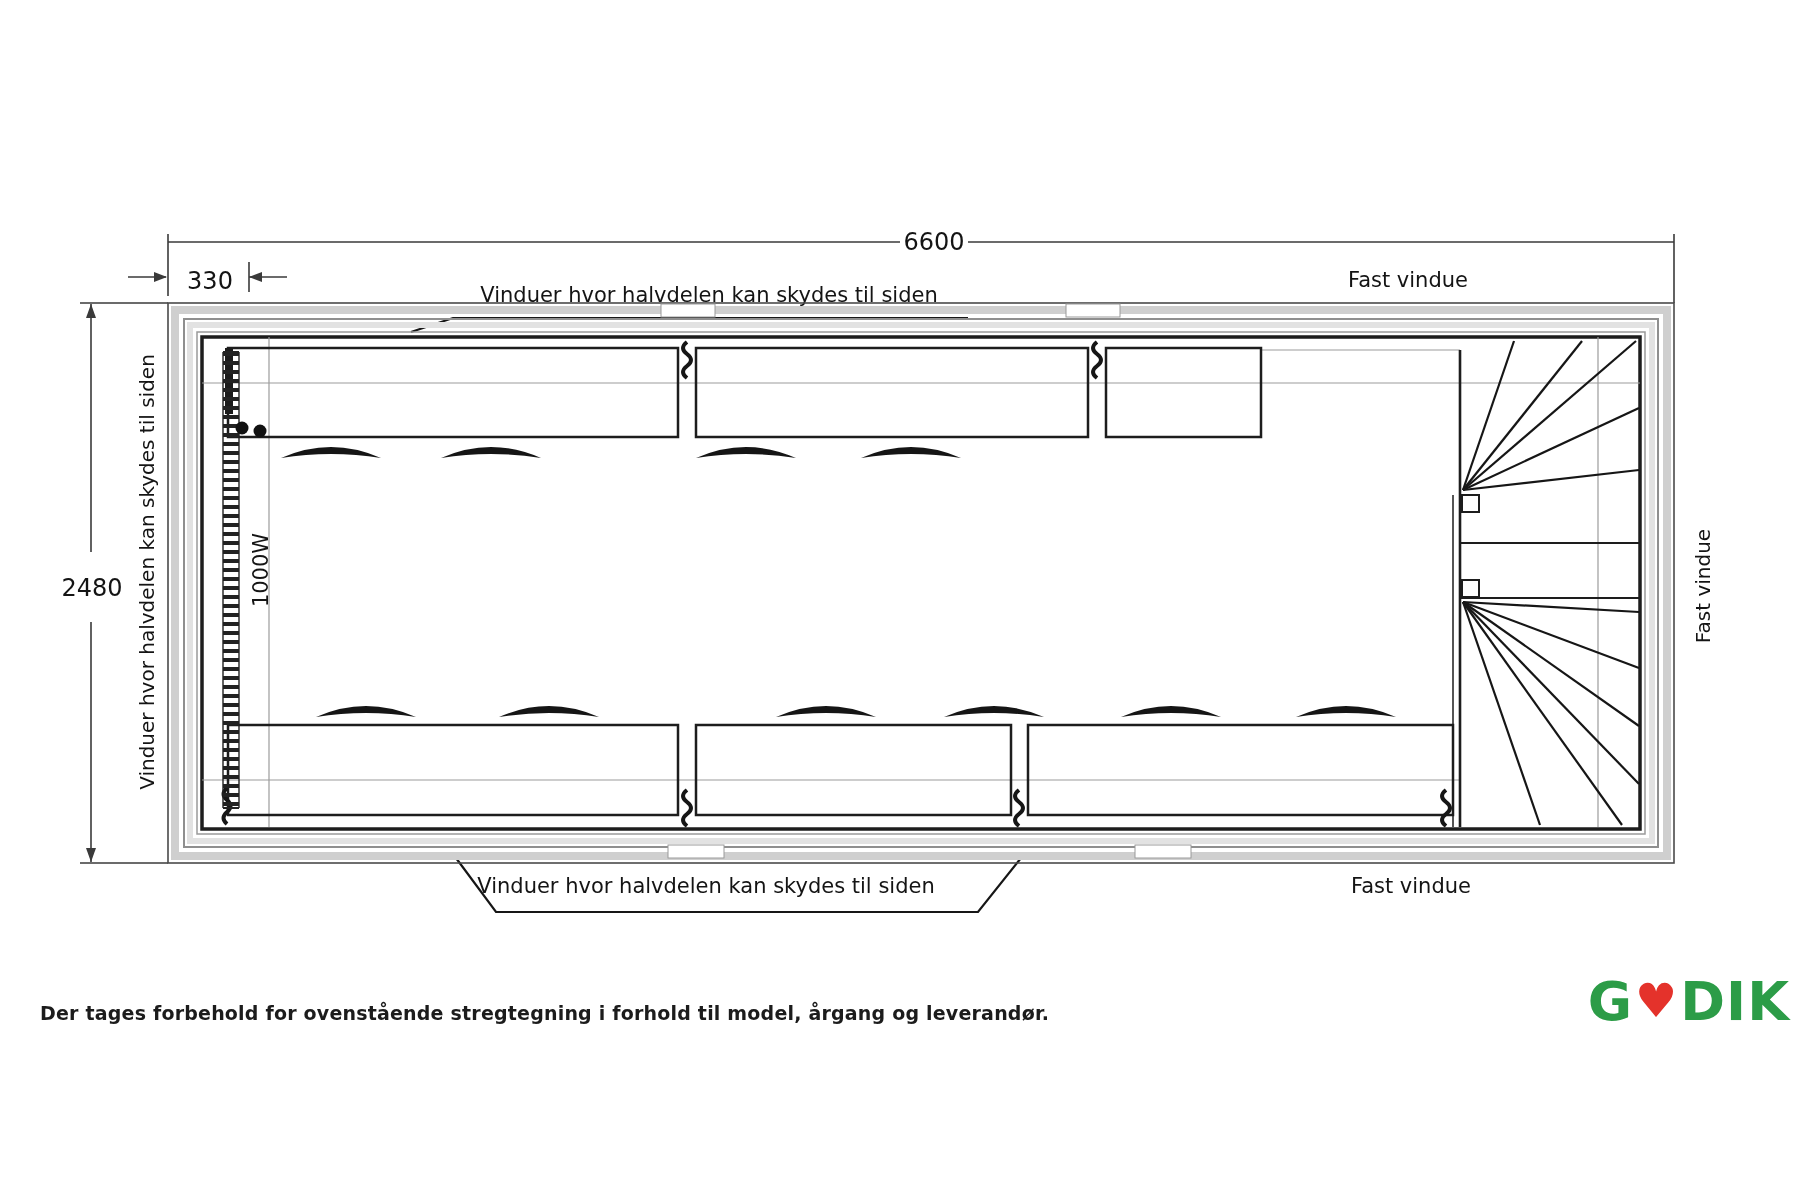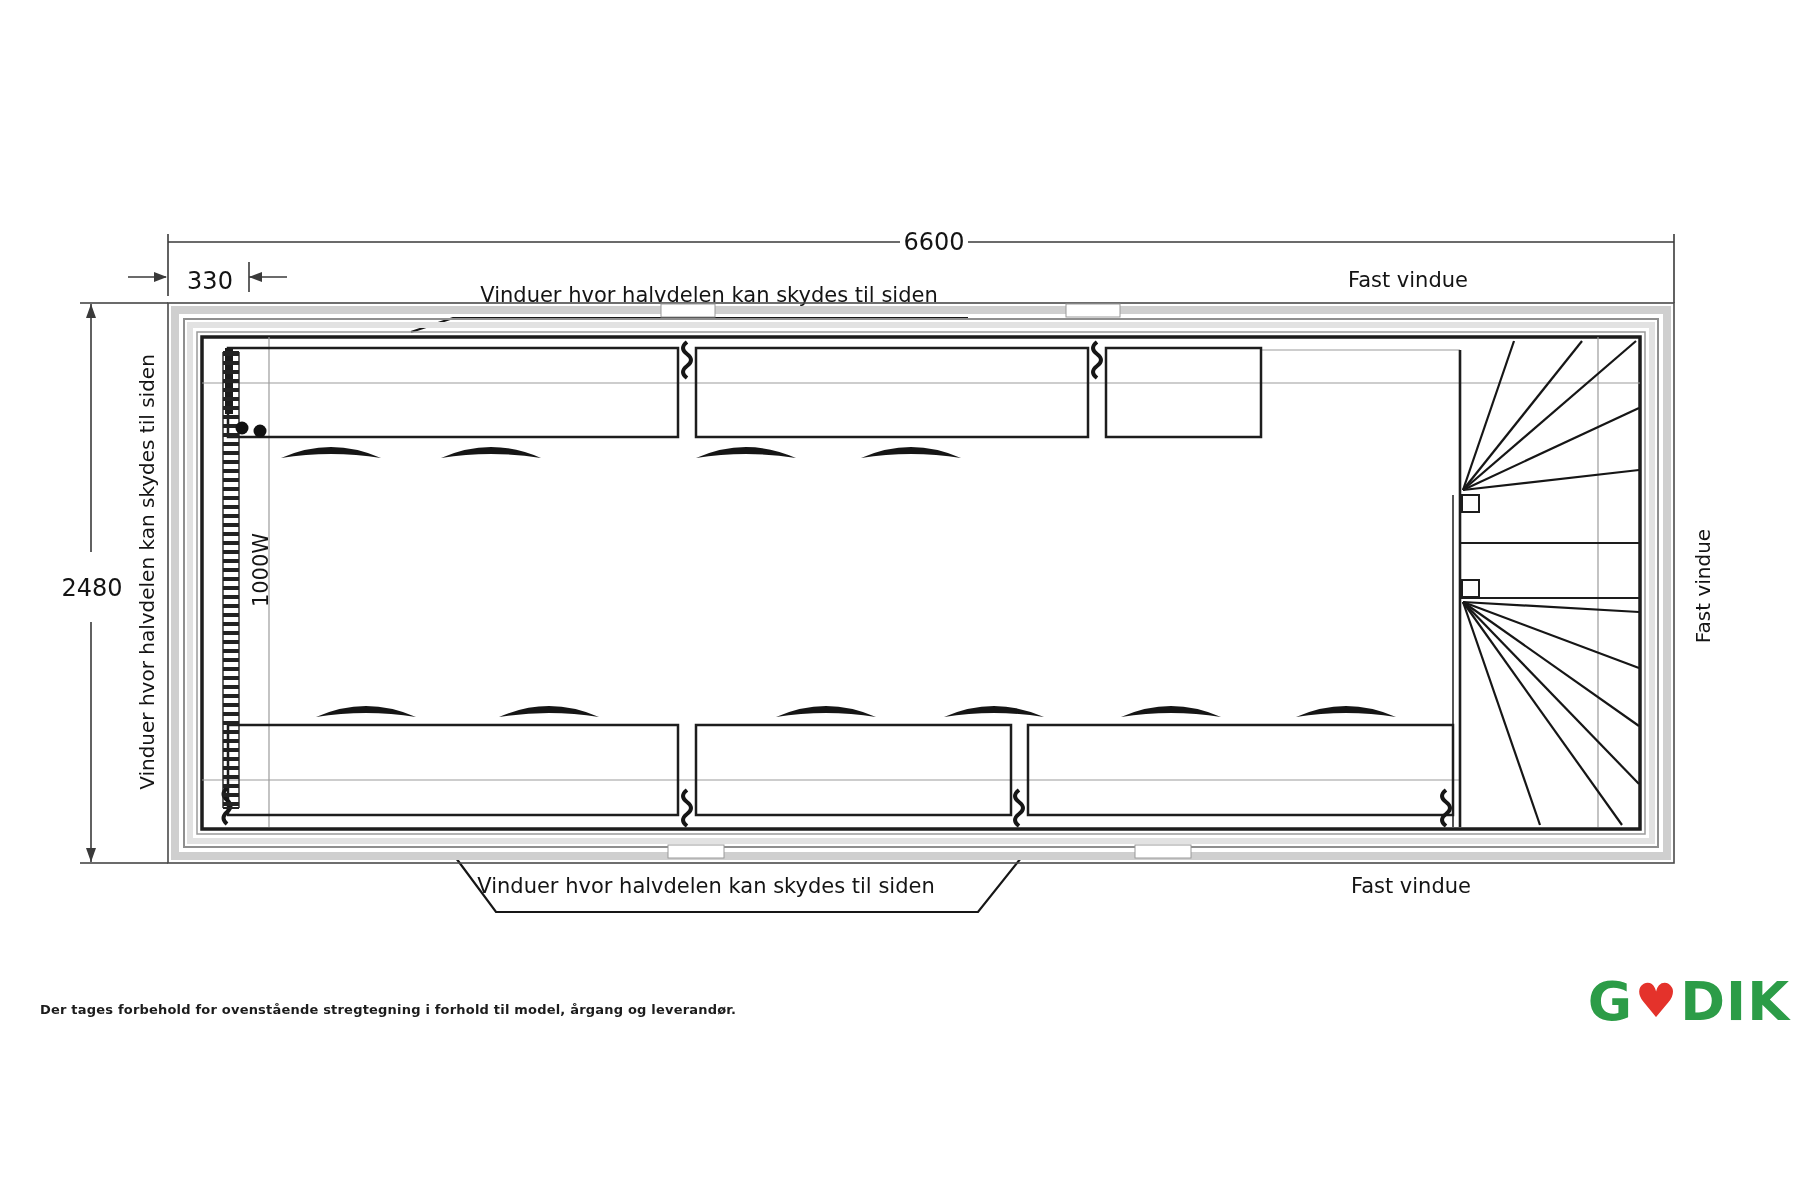--- a/index.html
+++ b/index.html
@@ -1,20 +1,20 @@
 <!DOCTYPE html>
 <html><head>
 <meta charset="utf-8">
 <style>
   html,body{margin:0;padding:0;background:#ffffff;}
   body{width:1800px;height:1200px;position:relative;overflow:hidden;
        font-family:"DejaVu Sans", sans-serif;}
   .stage{position:absolute;left:16px;top:0;width:1800px;height:1124px;}
   svg text{font-family:"DejaVu Sans", sans-serif;fill:#141414;}
-  .footer-note{position:absolute;left:24px;top:1002px;font-size:13px;
+  .footer-note{position:absolute;left:24px;top:1002px;font-size:19px;
        font-weight:700;color:#1c1c1c;letter-spacing:.2px;}
   .logo{position:absolute;right:26px;top:975px;display:flex;align-items:center;
        font-weight:800;font-size:54px;color:#2c9c47;letter-spacing:1px;
        line-height:1;}
   .logo .heart{color:#e4322b;font-size:47px;margin:0 2px;transform:translateY(-2px);}
 </style>
 </head>
 <body>
 
 <div class="stage">

